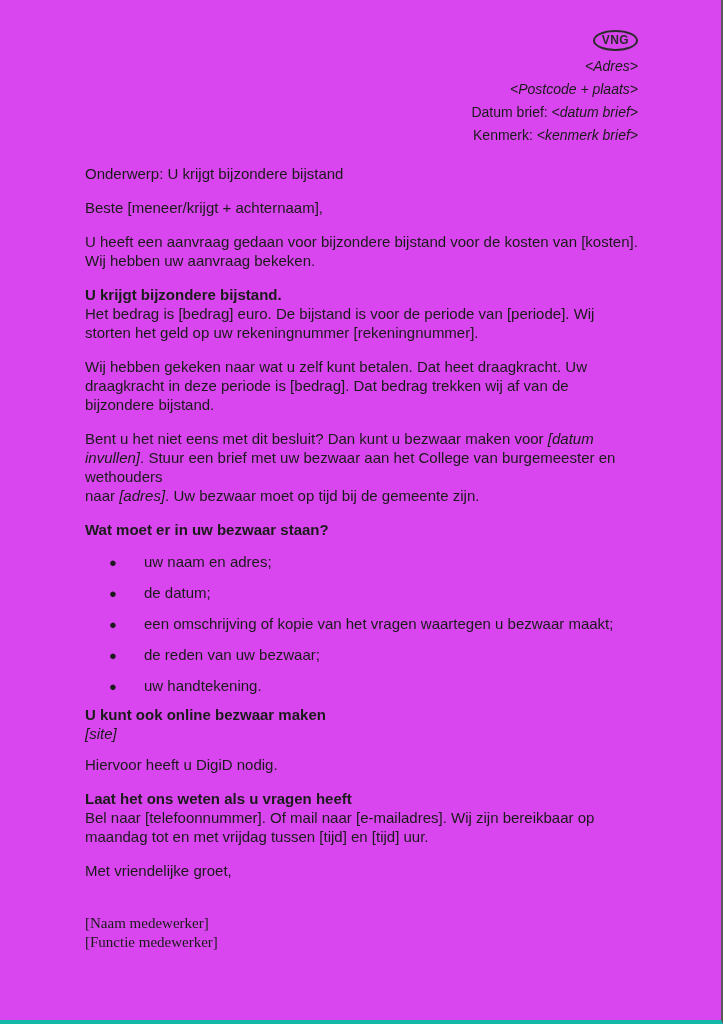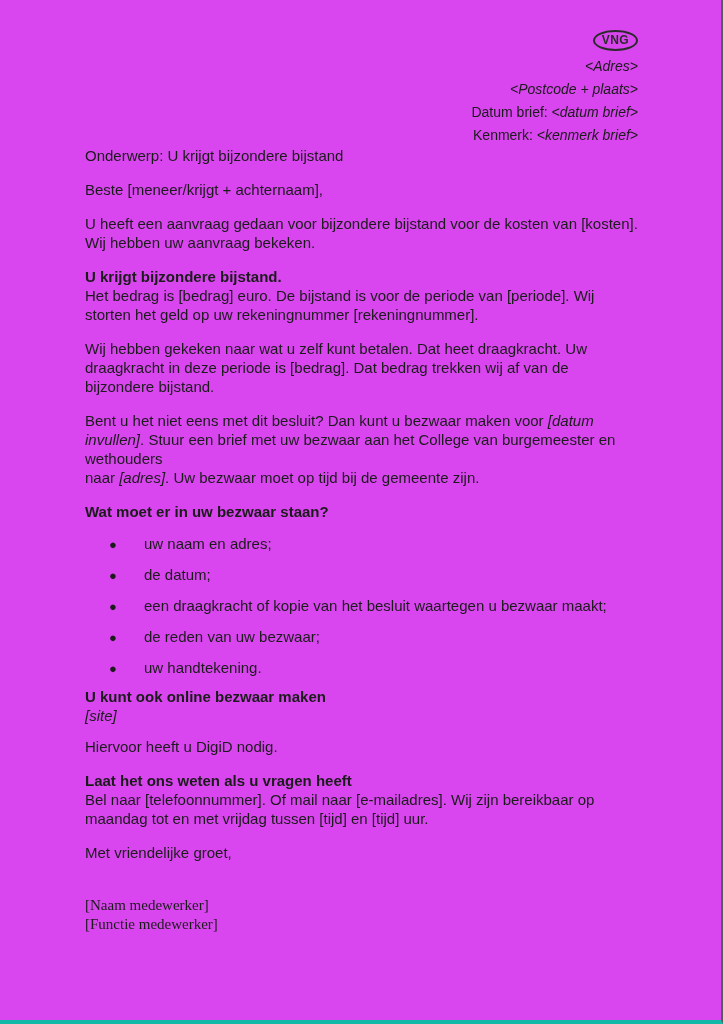--- a/index.html
+++ b/index.html
@@ -47,21 +47,21 @@
   .addr-line {
     text-align: right;
     font-size: 14px;
     line-height: 17px;
     margin-top: 7px;
   }
   .addr-line.gap { margin-top: 6px; }
   .italic { font-style: italic; }
 
   
-  .body { margin-top: 2px; font-size: 15px; line-height: 19px; }
+  .body { margin-top: 20px; font-size: 15px; line-height: 19px; }
   .para { margin: 0 0 15px 0; }
   .para:last-child { margin-bottom: 0; }
   .heading { font-weight: 700; margin: 0; }
   .tight { margin: 0; }
 
   ul.req-list { list-style: none; margin: 13px 0 9px 0; padding: 0; }
   ul.req-list li {
     display: flex;
     align-items: baseline;
     margin: 0 0 11px 0;
@@ -122,21 +122,21 @@
         <li>
           <span class="bullet">●</span>
           <span>uw naam en adres;</span>
         </li>
         <li>
           <span class="bullet">●</span>
           <span>de datum;</span>
         </li>
         <li>
           <span class="bullet">●</span>
-          <span>een draagkracht of kopie van het besluit waartegen u bezwaar maakt;</span>
+          <span>een omschrijving of kopie van het vragen waartegen u bezwaar maakt;</span>
         </li>
         <li>
           <span class="bullet">●</span>
           <span>de reden van uw bezwaar;</span>
         </li>
         <li>
           <span class="bullet">●</span>
           <span>uw handtekening.</span>
         </li>
       </ul>

